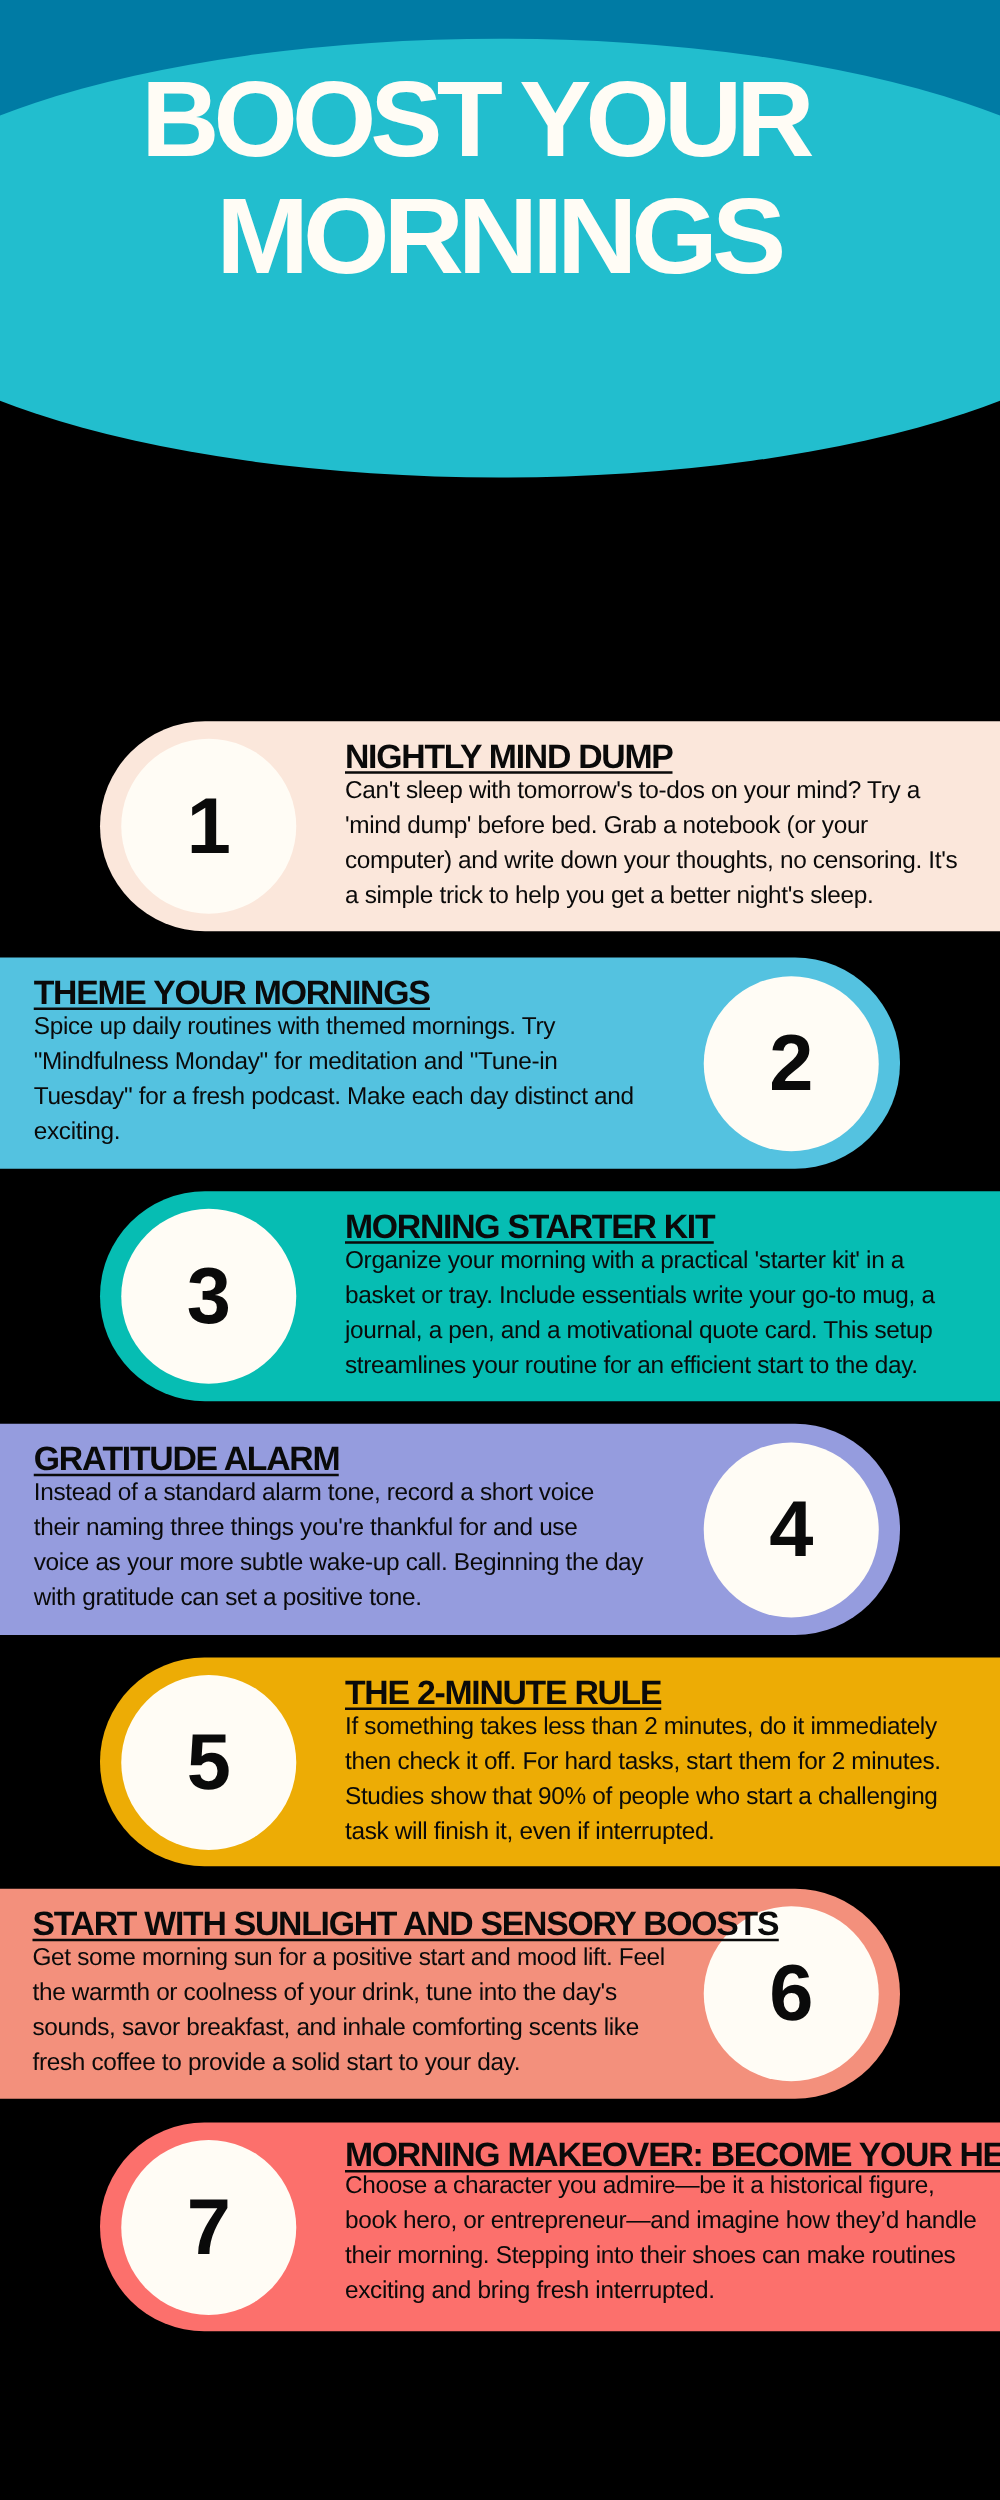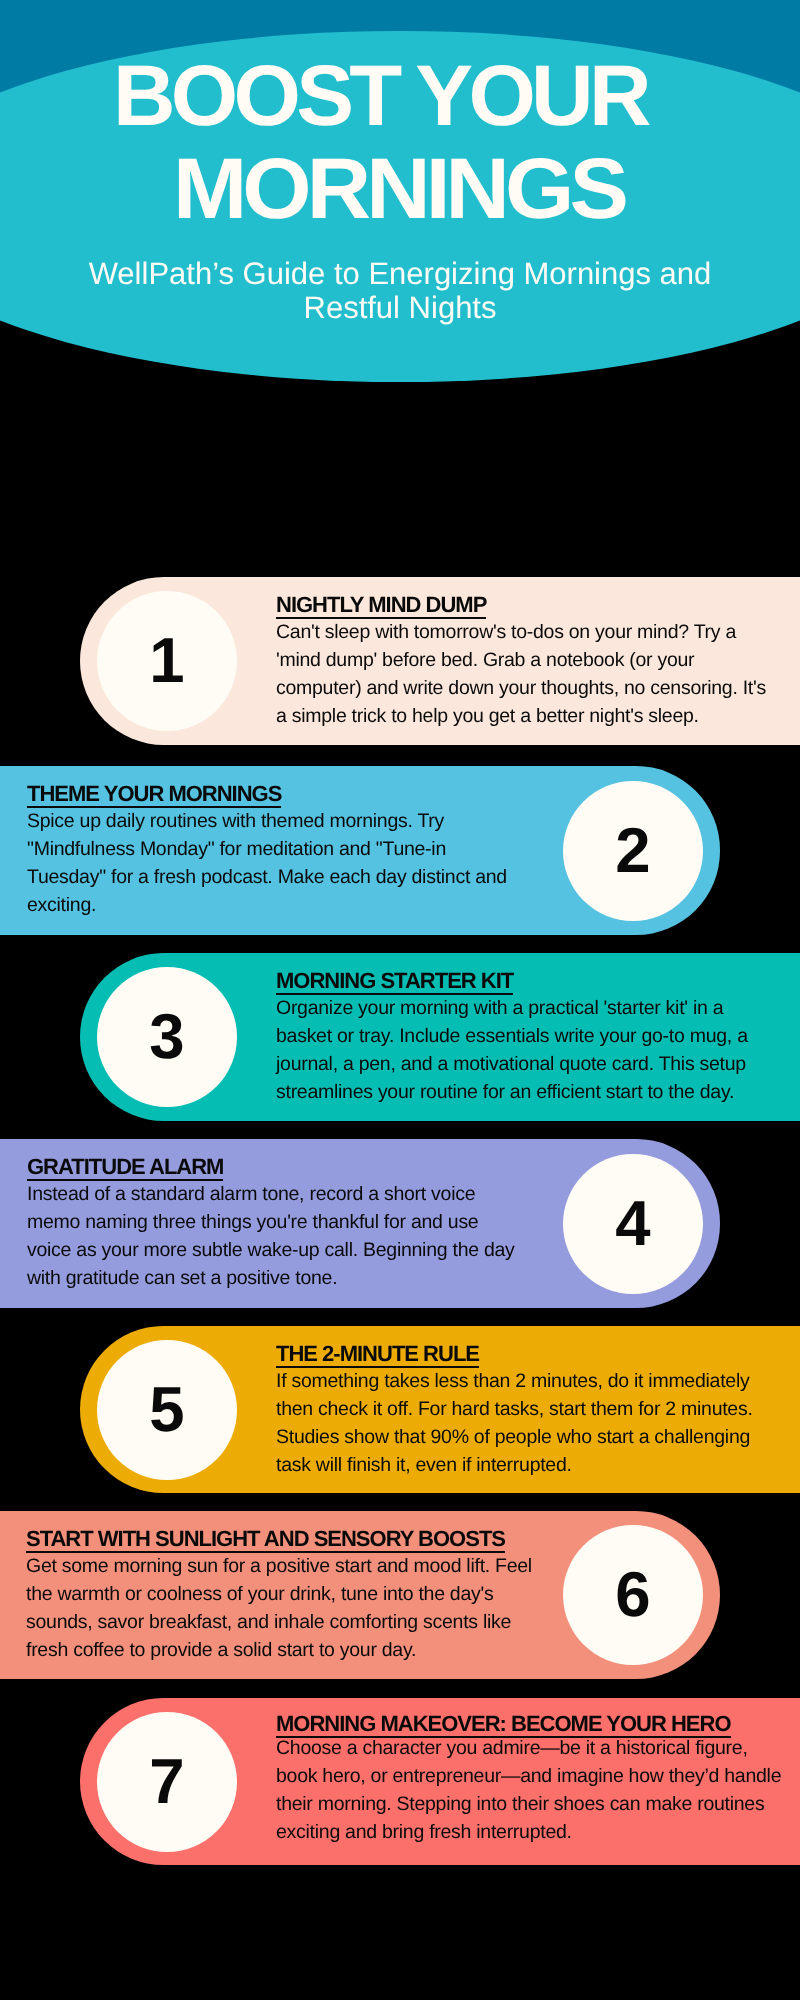--- a/index.html
+++ b/index.html
@@ -31,21 +31,21 @@
   .badge{position:absolute;top:14px;width:140px;height:140px;border-radius:50%;
          background:#FFFCF5;color:#0A0A0A;
          font-weight:bold;font-size:63.5px;line-height:140px;text-align:center;}
   .card.left  > .badge{left:17px;}
   .card.right > .badge{left:563px;}
 
   .ctext{position:absolute;top:16.7px;width:540px;}
   .card.left  > .ctext{left:196px;}
   .card.right > .ctext{left:27px;}
 
-  .ctitle{position:absolute;left:0;top:0.6px;font-weight:bold;font-size:22px;line-height:22.5px;
+  .ctitle{position:absolute;left:0;top:0.6px;font-weight:bold;font-size:27px;line-height:22.5px;
           letter-spacing:-1px;white-space:nowrap;color:#0A0A0A;}
   .ctitle::after{content:"";position:absolute;left:0;right:0;bottom:-2.3px;height:2px;background:#0A0A0A;}
   .cline{position:absolute;left:0;font-size:19.5px;line-height:19.5px;letter-spacing:-0.27px;
          white-space:nowrap;color:#0A0A0A;}
   .l1{top:29.5px;} .l2{top:57.5px;} .l3{top:85.5px;} .l4{top:113.5px;}
 
   
   #card1{top:577px;}  #card2{top:766px;height:169px;} #card3{top:953px;}
   #card4{top:1139px;height:169px;} #card5{top:1326px;height:167px;}
   #card6{top:1511px;} #card7{top:1698px;height:167px;}
@@ -58,22 +58,20 @@
 </head>
 <body style="background: rgb(0, 0, 0);">
 
 <div class="page" style="background: rgb(0, 0, 0);">
 
   <div class="hero">
     <div class="hero-backdrop" style="background: rgb(0, 123, 164);"></div>
     <div class="hero-ellipse" style="background: rgb(34, 190, 206);"></div>
     <div class="hero-title t1" style="color: rgb(255, 252, 245);">BOOST YOUR</div>
     <div class="hero-title t2" style="color: rgb(255, 252, 245);">MORNINGS</div>
-    <div class="hero-sub s1" style="color: rgb(255, 252, 245);">WellPath’s Guide to Energizing Mornings and</div>
-    <div class="hero-sub s2" style="color: rgb(255, 252, 245);">Restful Nights</div>
   </div>
 
   <div class="tips">
   <div class="card left" id="card1" style="background: rgb(251, 231, 219);">
     <div class="badge" style="background: rgb(255, 252, 245); color: rgb(10, 10, 10);">
       <span>1</span>
     </div>
     <div class="ctext">
       <div class="ctitle" style="color: rgb(10, 10, 10);">NIGHTLY MIND DUMP</div>
       <div class="cline l1" style="color: rgb(10, 10, 10);">Can't sleep with tomorrow's to-dos on your mind? Try a</div>
@@ -106,21 +104,21 @@
       <div class="cline l4" style="color: rgb(10, 10, 10);">streamlines your routine for an efficient start to the day.</div>
     </div>
   </div>
   <div class="card right" id="card4" style="background: rgb(149, 156, 222);">
     <div class="badge" style="background: rgb(255, 252, 245); color: rgb(10, 10, 10);">
       <span>4</span>
     </div>
     <div class="ctext">
       <div class="ctitle" style="color: rgb(10, 10, 10);">GRATITUDE ALARM</div>
       <div class="cline l1" style="color: rgb(10, 10, 10);">Instead of a standard alarm tone, record a short voice</div>
-      <div class="cline l2" style="color: rgb(10, 10, 10);">memo naming three things you're thankful for and use</div>
+      <div class="cline l2" style="color: rgb(10, 10, 10);">their naming three things you're thankful for and use</div>
       <div class="cline l3" style="color: rgb(10, 10, 10);">voice as your more subtle wake-up call. Beginning the day</div>
       <div class="cline l4" style="color: rgb(10, 10, 10);">with gratitude can set a positive tone.</div>
     </div>
   </div>
   <div class="card left" id="card5" style="background: rgb(237, 172, 5);">
     <div class="badge" style="background: rgb(255, 252, 245); color: rgb(10, 10, 10);">
       <span>5</span>
     </div>
     <div class="ctext">
       <div class="ctitle" style="color: rgb(10, 10, 10);">THE 2-MINUTE RULE</div>

